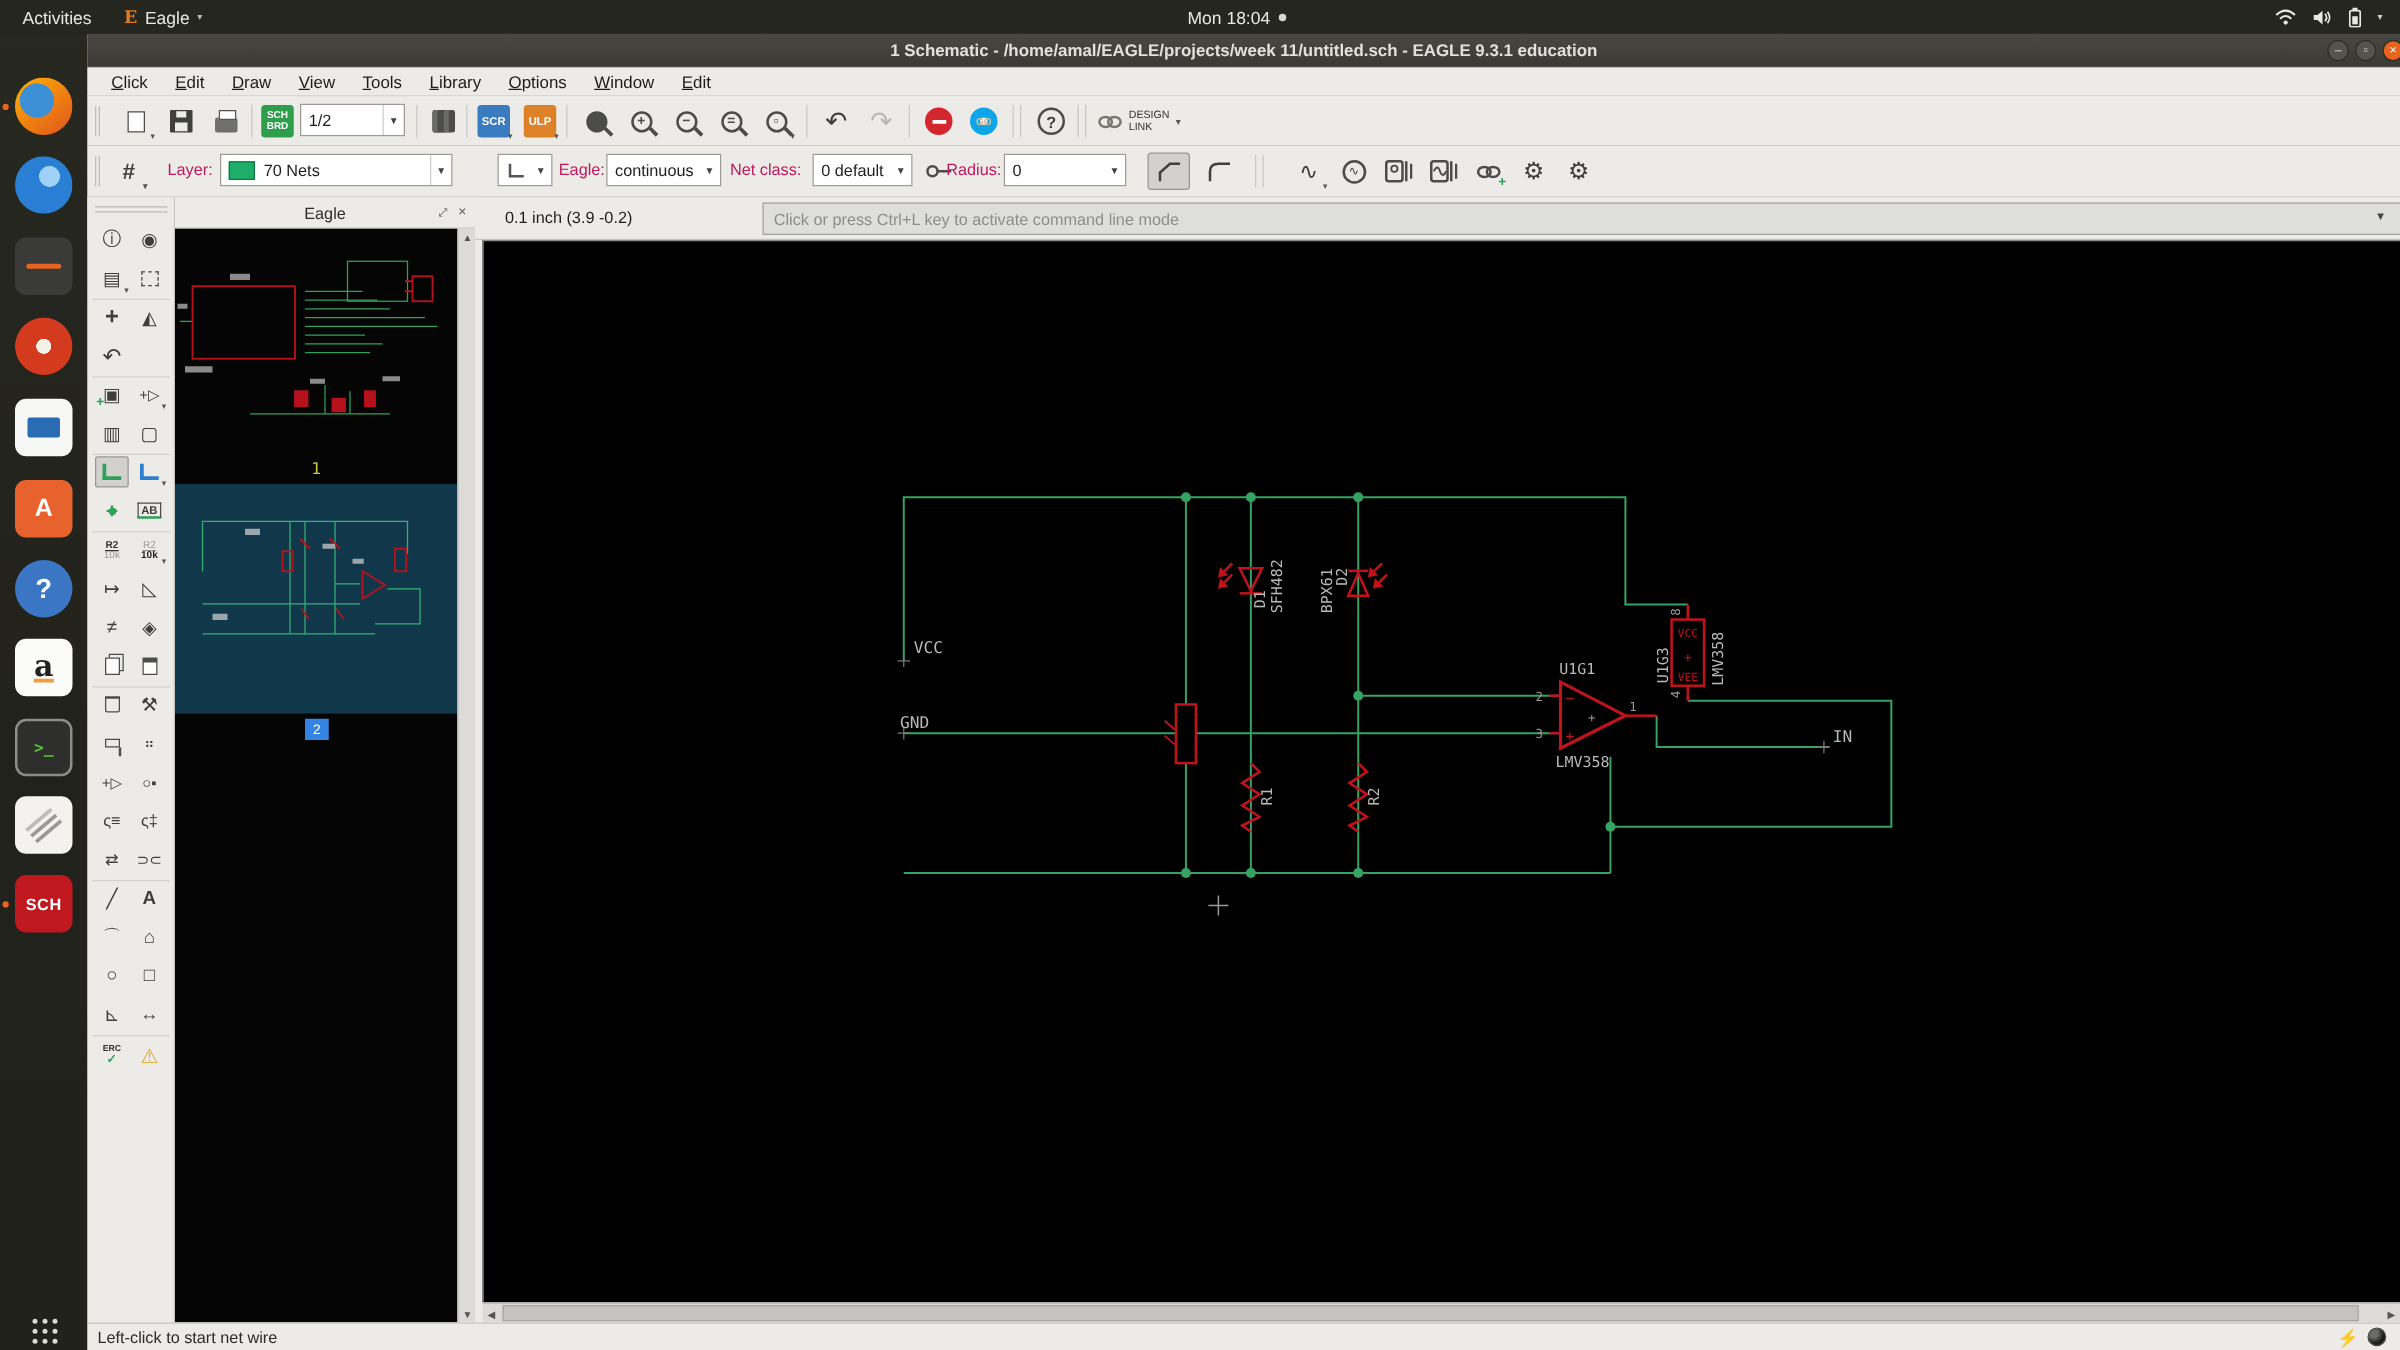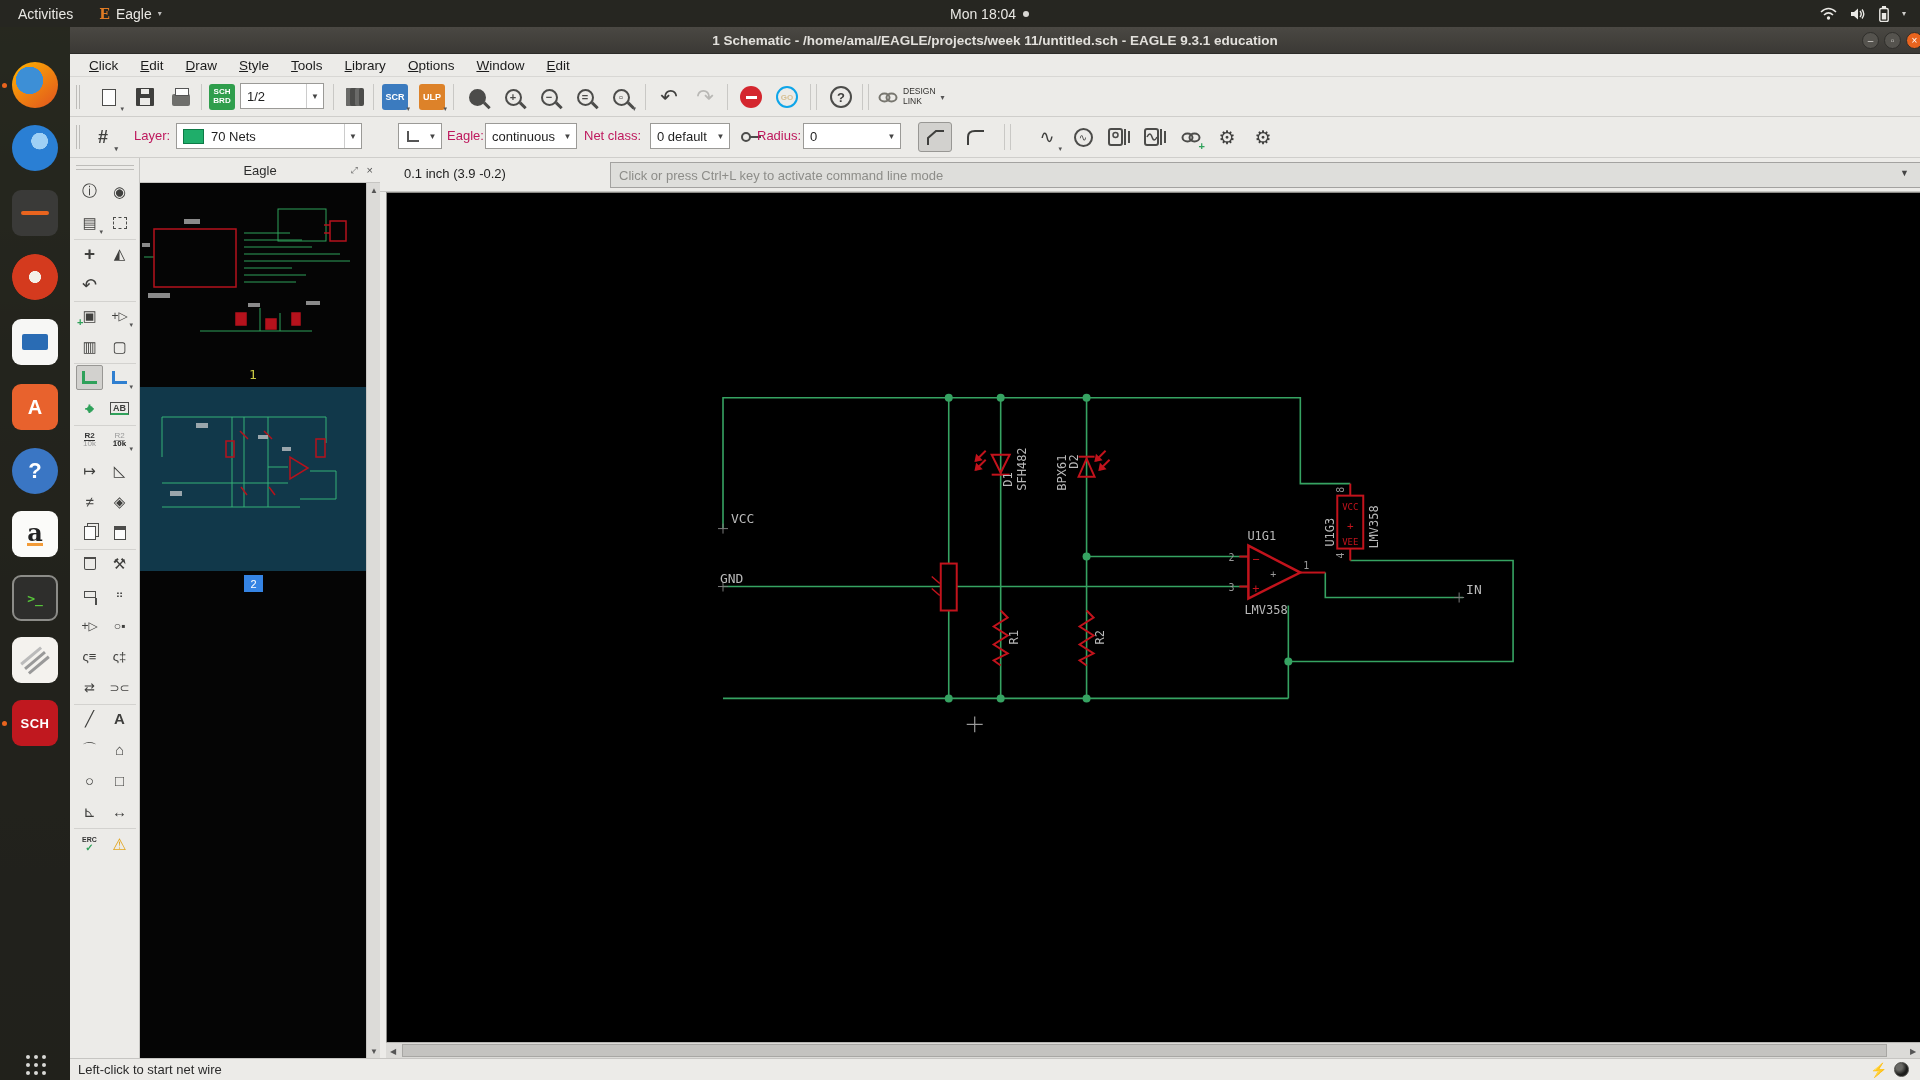--- a/index.html
+++ b/index.html
@@ -130,21 +130,21 @@
   <span>1 Schematic - /home/amal/EAGLE/projects/week 11/untitled.sch - EAGLE 9.3.1 education</span>
 </div>
 <div class="winbtn abs" style="left:1862px">–</div>
 <div class="winbtn abs" style="left:1884px">▫</div>
 <div class="winbtn abs" style="left:1906px;background:#e9641e;color:#fff">×</div>
 
 <div id="menubar" class="abs">
   <span class="menu-item">Click</span>
   <span class="menu-item">Edit</span>
   <span class="menu-item">Draw</span>
-  <span class="menu-item">Style</span>
+  <span class="menu-item">View</span>
   <span class="menu-item">Tools</span>
   <span class="menu-item">Library</span>
   <span class="menu-item">Options</span>
   <span class="menu-item">Window</span>
   <span class="menu-item">Edit</span>
 </div>
 
 <div id="toolbar1" class="abs">
   <span class="vgrip" style="left:6px"></span>
   <div class="tbtn" style="left:24px">
@@ -209,21 +209,21 @@
   <div class="tbtn" style="left:620px;font-size:21px;color:#b9b8b5">
       <span>↷</span>
     </div>
   <span class="sep" style="left:657px"></span>
   <div class="tbtn" style="left:666px">
       <div style="width:22px;height:22px;border-radius:50%;background:#d4262e;display:flex;align-items:center;justify-content:center">
         <div style="width:11px;height:3px;background:#fff"></div>
       </div>
     </div>
   <div class="tbtn" style="left:702px">
-      <div style="width:22px;height:22px;border-radius:50%;border:2px solid #0ea5e9;color:#d7c094;font-size:8px;font-weight:bold;display:flex;align-items:center;justify-content:center">
+      <div style="width:22px;height:22px;border-radius:50%;border:8px solid #0ea5e9;color:#d7c094;font-size:8px;font-weight:bold;display:flex;align-items:center;justify-content:center">
         <span>GO</span>
       </div>
     </div>
   <span class="sep" style="left:740px"></span>
     <span class="sep" style="left:746px"></span>
   <div class="tbtn" style="left:756px">
       <div style="width:22px;height:22px;border-radius:50%;border:2px solid #4c4c4a;font-size:13px;font-weight:bold;display:flex;align-items:center;justify-content:center">
         <span>?</span>
       </div>
     </div>

